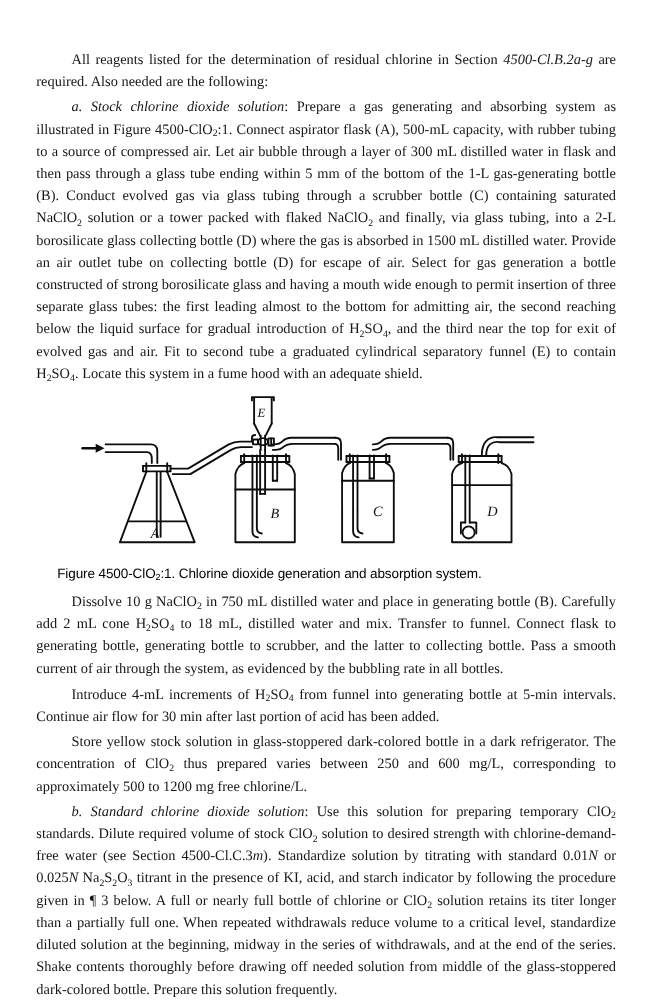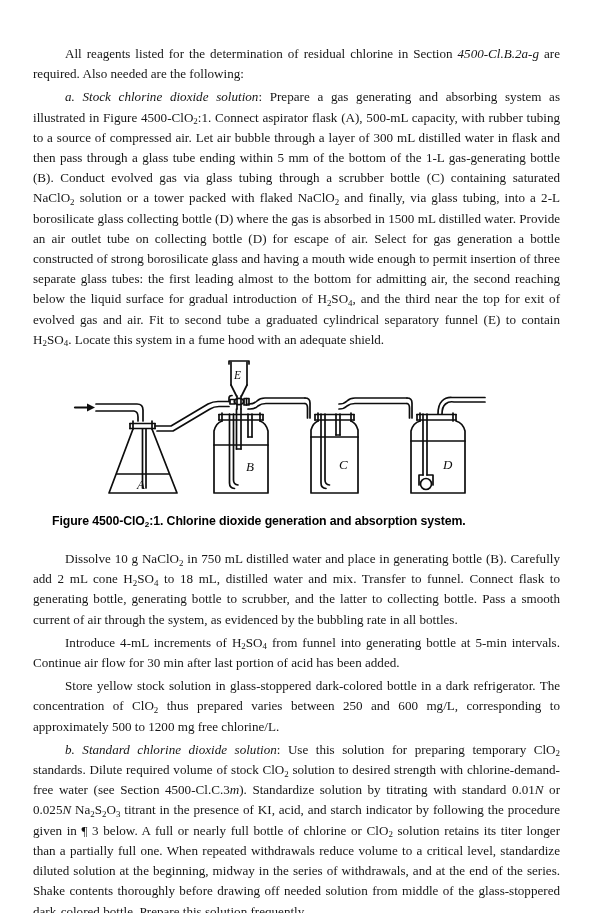--- a/index.html
+++ b/index.html
@@ -49,25 +49,25 @@
     margin: 7px 0 0 0;
   }
   .figure-block svg {
     position: absolute;
     left: 0;
     top: 0;
     display: block;
   }
   .fig-caption {
     font-family: "Liberation Sans", "DejaVu Sans", sans-serif;
-    font-weight: bold;
+    font-weight: normal;
     font-size: 12.3px;
     line-height: 16px;
     color: #000000;
-    margin: 4px 0 12px 0;
+    margin: 4px 0 0 0;
     letter-spacing: -0.1px;
     padding-left: 19px;
   }
   .fig-caption sub {
     font-size: 0.66em;
     top: 0.3em;
   }
   .gap-sm { height: 8px; }
   .gap-xs { height: 3px; }
 </style>

